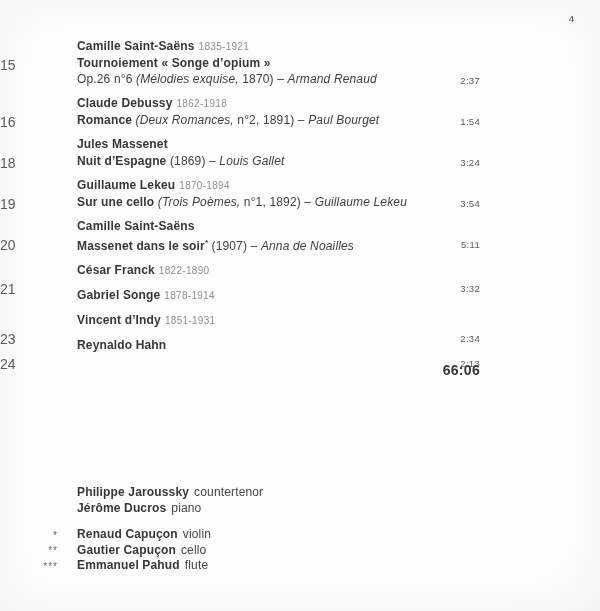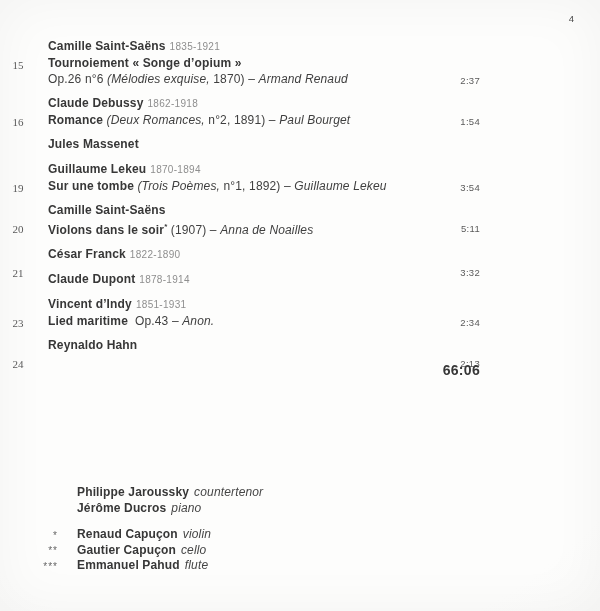--- a/index.html
+++ b/index.html
@@ -15,44 +15,44 @@
     box-shadow:inset 0 0 55px rgba(0,0,0,0.045);
   }
   .pageno{
     position:absolute;top:13px;right:26px;
     font-size:9.5px;color:#4a4a4a;
   }
   .tracklist{position:absolute;left:0;top:38px;width:480px;}
   .track{margin-bottom:8px;}
   .line{
     position:relative;line-height:16px;font-size:12px;
-    letter-spacing:0.15px;padding-left:48px;white-space:nowrap;
+    letter-spacing:0.15px;padding-left:77px;white-space:nowrap;
   }
   .num{
-    position:absolute;left:0;top:1.5px;width:36px;text-align:center;
-    font-size:11px;color:#5a5a5a;letter-spacing:0;font-family:Liberation Serif, serif;
+    position:absolute;left:0;top:1.5px;width:36px;text-align:left;
+    font-size:14px;color:#5a5a5a;letter-spacing:0;
   }
   .dur{
     position:absolute;right:0;top:1.5px;
     font-size:9.5px;color:#5a5a5a;letter-spacing:0.3px;
   }
   .composer{font-weight:700;color:#373737;}
   .dates{font-size:10px;color:#8e8e8e;margin-left:4px;letter-spacing:0.3px;}
   .seg.b{font-weight:700;color:#373737;}
   .seg.i{font-style:italic;}
   .seg.sup{vertical-align:super;font-size:8px;letter-spacing:0;}
   .total-line{position:relative;margin-top:2px;height:16px;}
   .total{
     position:absolute;right:0;top:0;
     font-weight:700;font-size:14px;color:#373737;letter-spacing:0.3px;
   }
   .credits{position:absolute;left:77px;top:484px;}
   .credit-line{line-height:16px;font-size:12px;letter-spacing:0.15px;white-space:nowrap;}
   .name{font-weight:700;color:#373737;margin-top:42px;}
-  .role{font-style:italic;margin-left:5px;color:#454545;}
+  .role{margin-left:5px;color:#454545;}
   .footnotes{position:absolute;left:0;top:527px;width:480px;}
   .fn-row{
     position:relative;padding-left:77px;line-height:15.7px;
     font-size:12px;letter-spacing:0.15px;white-space:nowrap;
   }
   .fn-mark{
     position:absolute;left:0;top:0.5px;width:58px;text-align:right;
     font-size:10px;color:#666;letter-spacing:1px;
   }
 </style>
@@ -88,67 +88,71 @@
         <span class="segs"><span class="seg b">Romance</span><span class="seg r"> </span><span class="seg i">(Deux Romances,</span><span class="seg r"> n°2, 1891) – </span><span class="seg i">Paul Bourget</span></span>
         <span class="dur">1:54</span>
       </div>
     </div>
 
 
     <div class="track">
       <div class="line">
         <span class="composer">Jules Massenet</span><span class="dates"></span>
       </div>
+      <div class="line">
+        <span class="num">18</span>
+        <span class="segs"><span class="seg b">Nuit d’Espagne</span><span class="seg r"> (1869) – </span><span class="seg i">Louis Gallet</span></span>
+        <span class="dur">3:24</span>
+      </div>
     </div>
 
     <div class="track">
       <div class="line">
         <span class="composer">Guillaume Lekeu</span><span class="dates">1870-1894</span>
       </div>
       <div class="line">
         <span class="num">19</span>
-        <span class="segs"><span class="seg b">Sur une tombe</span><span class="seg r"> </span><span class="seg i">(Trois Poèmes,</span><span class="seg r"> n°1, 1892) – </span><span class="seg i">Guillaume Lekeu</span></span>
+        <span class="segs"><span class="seg b">Sur une cello</span><span class="seg r"> </span><span class="seg i">(Trois Poèmes,</span><span class="seg r"> n°1, 1892) – </span><span class="seg i">Guillaume Lekeu</span></span>
         <span class="dur">3:54</span>
       </div>
     </div>
 
     <div class="track">
       <div class="line">
         <span class="composer">Camille Saint-Saëns</span><span class="dates"></span>
       </div>
       <div class="line">
         <span class="num">20</span>
-        <span class="segs"><span class="seg b">Violons dans le soir</span><span class="seg b sup">*</span><span class="seg r"> (1907) – </span><span class="seg i">Anna de Noailles</span></span>
+        <span class="segs"><span class="seg b">Massenet dans le soir</span><span class="seg b sup">*</span><span class="seg r"> (1907) – </span><span class="seg i">Anna de Noailles</span></span>
         <span class="dur">5:11</span>
       </div>
     </div>
 
     <div class="track">
       <div class="line">
         <span class="composer">César Franck</span><span class="dates">1822-1890</span>
       </div>
       <div class="line">
         <span class="num">21</span>
         <span class="dur">3:32</span>
       </div>
     </div>
 
     <div class="track">
       <div class="line">
-        <span class="composer">Claude Dupont</span><span class="dates">1878-1914</span>
+        <span class="composer">Gabriel Songe</span><span class="dates">1878-1914</span>
       </div>
     </div>
 
     <div class="track">
       <div class="line">
         <span class="composer">Vincent d’Indy</span><span class="dates">1851-1931</span>
       </div>
       <div class="line">
         <span class="num">23</span>
-        <span class="segs"><span class="seg b">Lied maritime</span><span class="seg r"> &nbsp;Op.43 – </span><span class="seg i">Anon.</span></span>
         <span class="dur">2:34</span>
       </div>
     </div>
 
     <div class="track">
       <div class="line">
         <span class="composer">Reynaldo Hahn</span><span class="dates"></span>
       </div>
       <div class="line">
         <span class="num">24</span>

